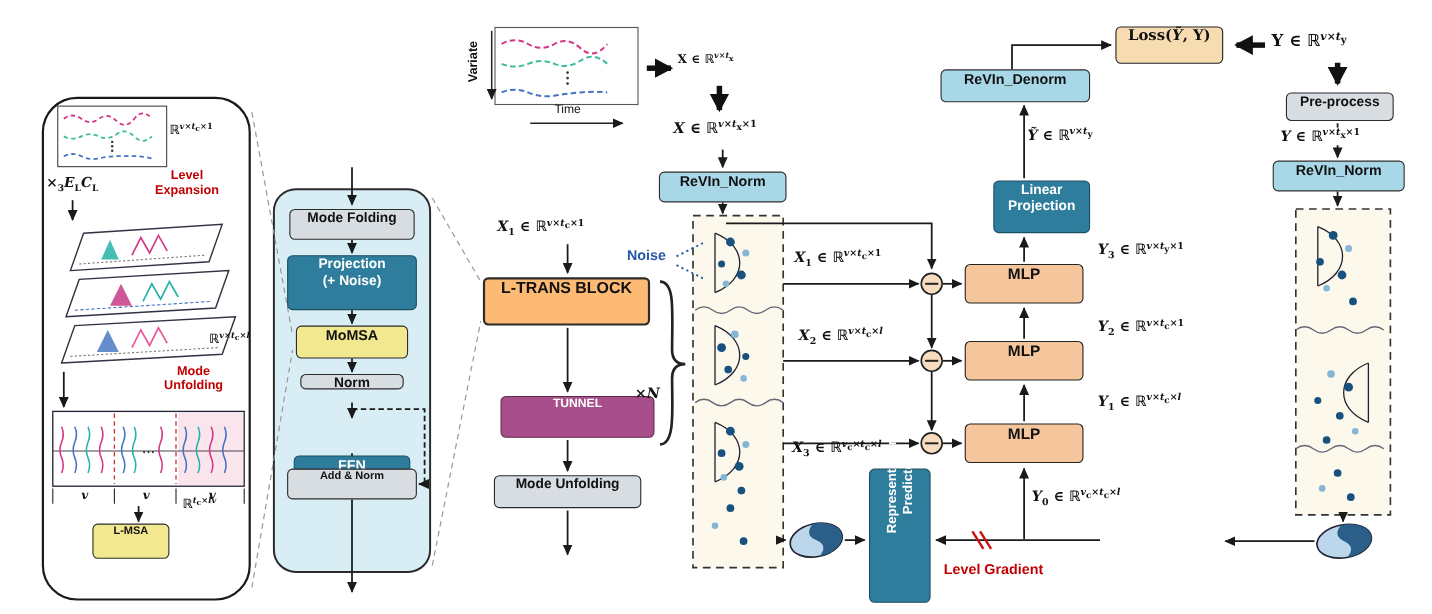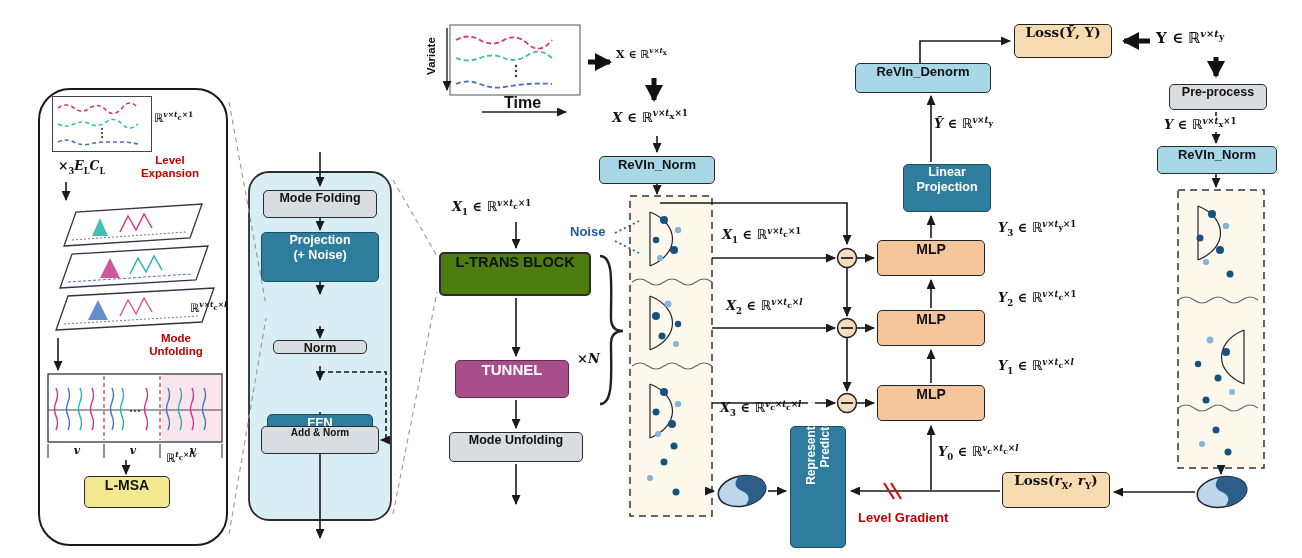--- a/index.html
+++ b/index.html
@@ -3,21 +3,21 @@
 <meta charset="utf-8">
 <style>
   * { box-sizing: border-box; margin: 0; padding: 0; }
   body { background:#fff; font-family:"Liberation Sans", sans-serif; }
   #canvas { position:relative; width:1302px; height:558px; background:#fff; overflow:hidden; }
   #wires { position:absolute; left:0; top:0; }
   .box { position:absolute; display:flex; flex-direction:column; align-items:center; 
          text-align:center; border:1.3px solid #2b2b2b; border-radius:5px; font-weight:bold; color:#111; line-height:1.18; }
   .teal  { background:#2f7d9c; color:#fff; border-color:#1c4f63; }
   .lightblue { background:#a8d8e8; }
-  .panelblue { background:#4d7c0f; }
+  .panelblue { background:#fdba74; }
   .gray  { background:#d8dde2; }
   .yellow{ background:#f1e88f; }
   .magenta { background:#a84f8b; color:#fff; border-color:#5e2a4d; }
   .peach { background:#f5c69b; border-color:#222; }
   .losspeach { background:#f7dcb2; border-color:#222; }
   .lbl { position:absolute; white-space:nowrap; color:#111; }
   .math { font-family:"DejaVu Serif","DejaVu Sans",serif; font-weight:bold; font-size:13px; }
   .math sup { font-size:0.66em; }
   .math sub { font-size:0.66em; }
   .math sup sub { font-size:0.92em; }
@@ -254,63 +254,66 @@
   <g stroke="#2458a8" stroke-width="1.7" stroke-dasharray="2,3">
     <line x1="615" y1="233" x2="639" y2="221"></line>
     <line x1="615" y1="241" x2="639" y2="253"></line>
   </g>
   <path d="M600,256 C614,256 611,284 611,318 C611,327 615,331 623,331 C615,331 611,335 611,344 C611,372 614,404 600,404" fill="none" stroke="#222" stroke-width="2.4"></path>
 </svg>
 
 <div style="position:absolute;left:38px;top:88px;width:190px;height:458px;border:2px solid #1a1a1a;border-radius:32px;"></div>
 <div style="position:absolute;left:52px;top:96px;width:100px;height:56px;border:1.5px solid #444;"></div>
 <div class="lbl math" style="left:154px;top:110px;font-size:11.5px;">ℝ<sup><i>v</i>×<i>t</i><sub>c</sub>×1</sup></div>
-<div class="lbl math" style="left:58px;top:158px;font-size:12.5px;">×<sub>3</sub><i><b>E</b></i><sub>L</sub><i><b>C</b></i><sub>L</sub></div>
+<div class="lbl math" style="left:42px;top:158px;font-size:12.5px;">×<sub>3</sub><i><b>E</b></i><sub>L</sub><i><b>C</b></i><sub>L</sub></div>
 <div class="lbl red wrap" style="left:130px;top:154px;width:80px;font-size:11.5px;">Level Expansion</div>
 <div class="lbl red wrap" style="left:136px;top:332px;width:80px;font-size:11.5px;">Mode Unfolding</div>
 <div class="lbl math" style="left:146px;top:300px;font-size:11.5px;margin-left:44px;">ℝ<sup><i>v</i>×<i>t</i><sub>c</sub>×<i>l</i></sup></div>
 <div class="lbl math" style="left:166px;top:450px;font-size:11.5px;">ℝ<sup><i>t</i><sub>c</sub>×<i>lv</i></sup></div>
 <div class="lbl math" style="left:62px;top:444px;width:30px;text-align:center;font-size:11px;font-style:italic;">v</div>
 <div class="lbl math" style="left:118px;top:444px;width:30px;text-align:center;font-size:11px;font-style:italic;">v</div>
 <div class="lbl math" style="left:178px;top:444px;width:30px;text-align:center;font-size:11px;font-style:italic;">v</div>
-<div class="box yellow" style="left:84px;top:476px;width:86px;height:32px;font-size:14px;">
+<div class="box yellow" style="left:84px;top:476px;width:70px;height:32px;font-size:10px;">
       <span>L-MSA</span>
     </div>
 
 <div class="box gray" style="left:263px;top:190px;width:114px;height:28px;font-size:12.5px;">
       <span>Mode Folding</span>
     </div>
 <div class="box teal" style="left:261px;top:232px;width:118px;height:50px;font-size:12.5px;">
   <span>Projection</span>
   <span>(+ Noise)</span>
 </div>
+<div class="box yellow" style="left:269px;top:296px;width:102px;height:30px;font-size:13px;">
+      <span>MoMSA</span>
+    </div>
 <div class="box gray" style="left:273px;top:340px;width:94px;height:14px;font-size:12.5px;">
       <span>Norm</span>
     </div>
 <div class="box teal" style="left:267px;top:382px;width:106px;height:30px;font-size:13px;margin-top:32px;">
       <span>FFN</span>
     </div>
 <div class="box gray" style="left:261px;top:426px;width:118px;height:28px;font-size:10px;">
       <span>Add &amp; Norm</span>
     </div>
 
 <div class="lbl" style="left:396px;top:50px;width:70px;text-align:center;font-size:11.5px;font-weight:bold;transform:rotate(-90deg);">Variate</div>
-<div class="lbl" style="left:504px;top:94px;font-size:16px;font-weight:bold;">Time</div>
+<div class="lbl" style="left:504px;top:94px;font-size:11px;font-weight:normal;">Time</div>
 
 <div class="lbl math" style="left:616px;top:46px;font-size:11px;"><b>X</b> ∈ ℝ<sup><i>v</i>×<i>t</i><sub>x</sub></sup></div>
 <div class="lbl math" style="left:612px;top:108px;font-size:13.5px;"><i><b>X</b></i> ∈ ℝ<sup><i>v</i>×<i>t</i><sub>x</sub>×1</sup></div>
 <div class="box lightblue" style="left:599px;top:156px;width:116px;height:28px;font-size:13px;">
       <span>ReVIn_Norm</span>
     </div>
 
 <div class="lbl math" style="left:452px;top:198px;"><i><b>X</b></i><sub>1</sub> ∈ ℝ<sup><i>v</i>×<i>t</i><sub>c</sub>×1</sup></div>
 <div class="box panelblue" style="left:439px;top:252px;width:152px;height:44px;font-size:14.5px;border-width:2px;">
       <span>L-TRANS BLOCK</span>
     </div>
-<div class="box magenta" style="left:455px;top:360px;width:114px;height:38px;font-size:15px;border-width:1.6px;">
+<div class="box magenta" style="left:455px;top:360px;width:140px;height:38px;font-size:11px;border-width:1.6px;">
       <span>TUNNEL</span>
     </div>
 <div class="lbl math" style="left:577px;top:351px;font-size:13px;">×<i>N</i></div>
 <div class="box gray" style="left:449px;top:432px;width:134px;height:30px;font-size:12.5px;">
       <span>Mode Unfolding</span>
     </div>
 <div class="lbl" style="left:570px;top:224px;font-size:13px;font-weight:bold;color:#2458a8;">Noise</div>
 
 <div class="lbl math" style="left:722px;top:226px;"><i><b>X</b></i><sub>1</sub> ∈ ℝ<sup><i>v</i>×<i>t</i><sub>c</sub>×1</sup></div>
 <div class="lbl math" style="left:726px;top:297px;"><i><b>X</b></i><sub>2</sub> ∈ ℝ<sup><i>v</i>×<i>t</i><sub>c</sub>×<i>l</i></sup></div>
@@ -349,18 +352,15 @@
 <div class="box lightblue" style="left:1157px;top:146px;width:120px;height:28px;font-size:13px;">
       <span>ReVIn_Norm</span>
     </div>
 
 <div class="box teal" style="left:790px;top:426px;width:56px;height:122px;font-size:12px;">
   <div class="vtext">
     <div>Representation</div>
     <div>Predictor</div>
   </div>
 </div>
-<div class="box losspeach math" style="left:1002px;top:472px;width:108px;height:36px;font-size:13.5px;border-width:1.5px;">
-      <span>Loss(<i>r</i><sub>X</sub>, <i>r</i><sub>Y</sub>)</span>
-    </div>
 <div class="lbl red" style="left:858px;top:510px;font-size:13px;">Level Gradient</div>
 
 </div>
 
 </body></html>

